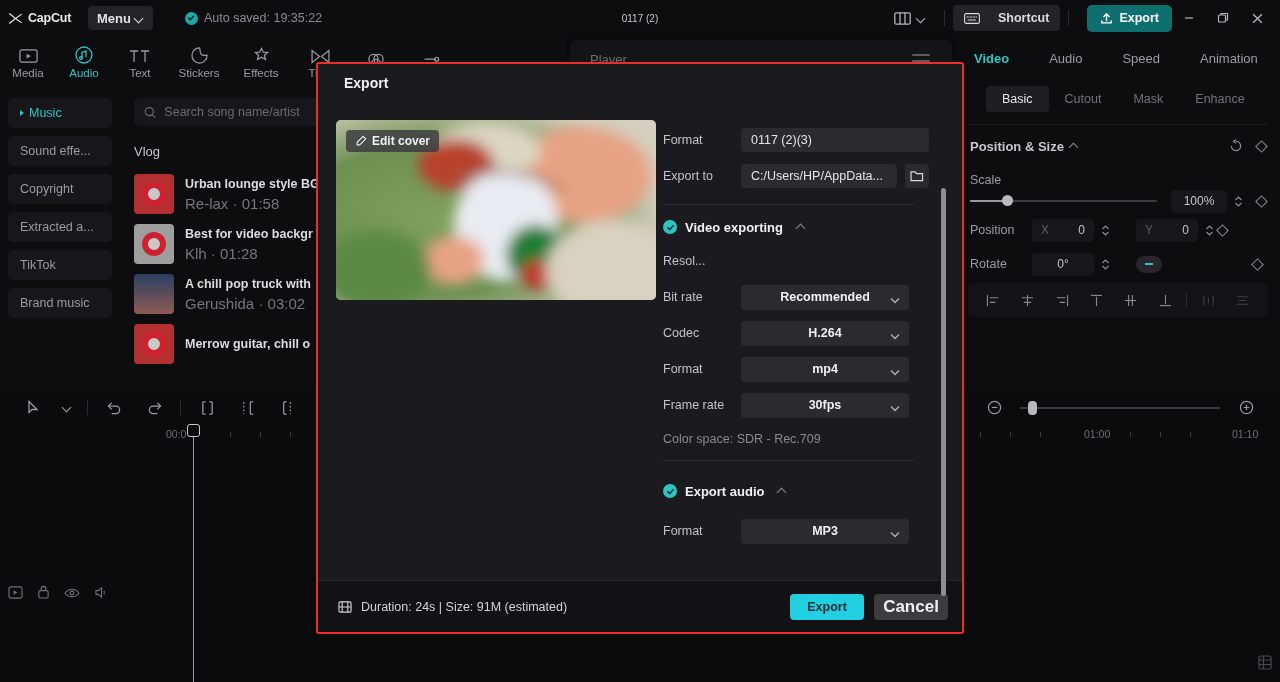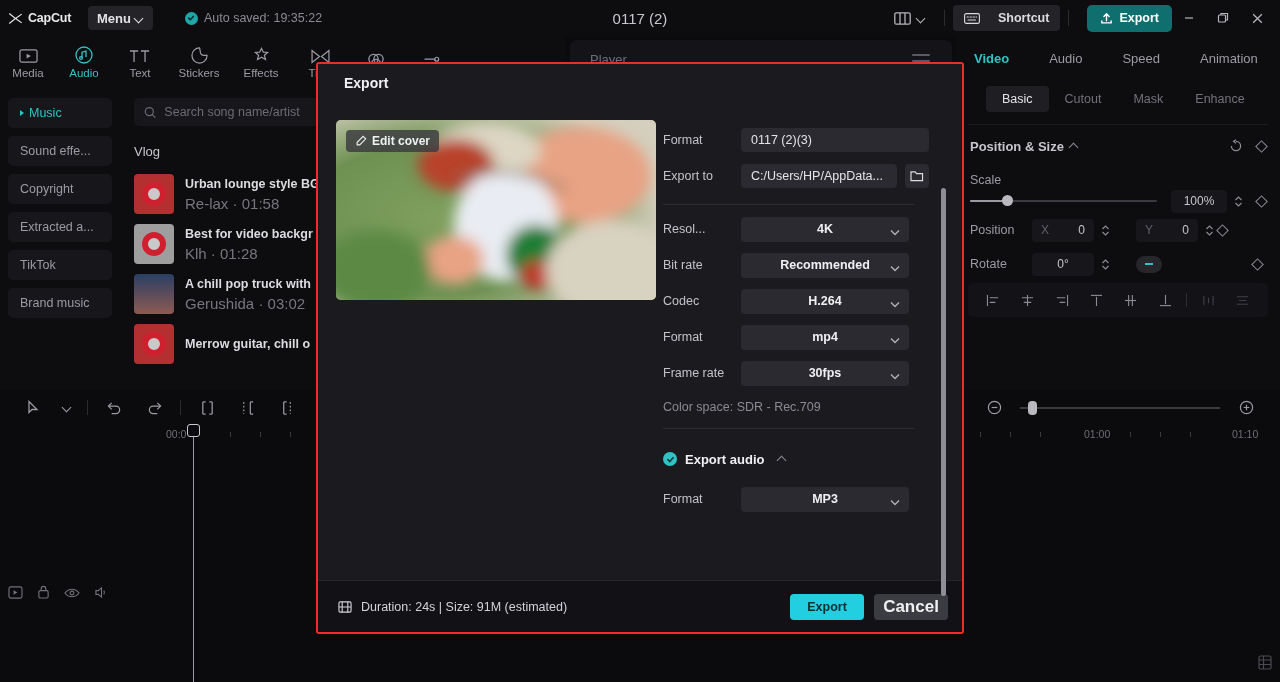--- a/index.html
+++ b/index.html
@@ -33,21 +33,21 @@
     transform: rotate(45deg);
   }
   .autosave { margin-left: 32px; display: flex; align-items: center; gap: 6px; font-size: 12.5px; color: #8a8a92; }
   .check-circle {
     width: 13px; height: 13px; border-radius: 50%; background: #1ea7a7;
     display: flex; align-items: center; justify-content: center;
   }
   .check-circle svg { width: 8px; height: 8px; }
   .proj-title {
     position: absolute; left: 0; right: 0; text-align: center;
-    font-size: 15px; color: #c7c7cd; pointer-events: none;
+    font-size: 10px; color: #c7c7cd; pointer-events: none;
   }
   .tb-right { margin-left: auto; display: flex; align-items: center; gap: 0; padding-right: 4px; }
   .layout-btn { display: flex; align-items: center; gap: 6px; padding: 0 10px; height: 26px; color: #b5b5bb; }
   .tb-sep { width: 1px; height: 16px; background: #2b2b31; margin: 0 8px; }
   .shortcut-btn {
     display: flex; align-items: center; gap: 18px; height: 26px; padding: 0 11px;
     border-radius: 4px; background: #232328; font-size: 12.5px; color: #dcdce0; font-weight: 600;
   }
   .export-btn-top {
     display: flex; align-items: center; gap: 6px; height: 27px; padding: 0 13px;
@@ -834,29 +834,32 @@
           <span class="finput" style="width:156px">C:/Users/HP/AppData...</span>
           <span class="folder-btn">
             <svg width="14" height="12" viewBox="0 0 15 13" fill="none" stroke="currentColor" stroke-width="1.3">
                 <path d="M1 11.5V2h4.5l1.5 2h6.5v7.5z"></path>
               </svg>
           </span>
         </div>
 
         <div class="dlg-hr"></div>
 
+        <div class="sect-head">
+          <span class="cbx">
+            <svg viewBox="0 0 12 12" fill="none" stroke="#0d3c3e" stroke-width="2.2" stroke-linecap="round">
+                <path d="M2.5 6.2 L5 8.6 L9.5 3.6"></path>
+              </svg>
+          </span>
+          <span>Video exporting</span>
+          <span class="caret-up"></span>
+        </div>
 
         <div class="frow">
           <span class="flbl">Resol...</span>
-          <span class="sel">
-            <span>4K</span>
-            <span class="sc"><svg width="10" height="7" viewBox="0 0 10 7" fill="none" stroke="currentColor" stroke-width="1.4">
-                  <path d="M1 1.5l4 4 4-4"></path>
-                </svg></span>
-          </span>
         </div>
         <div class="frow">
           <span class="flbl">Bit rate</span>
           <span class="sel">
             <span>Recommended</span>
             <span class="sc"><svg width="10" height="7" viewBox="0 0 10 7" fill="none" stroke="currentColor" stroke-width="1.4">
                   <path d="M1 1.5l4 4 4-4"></path>
                 </svg></span>
           </span>
         </div>

